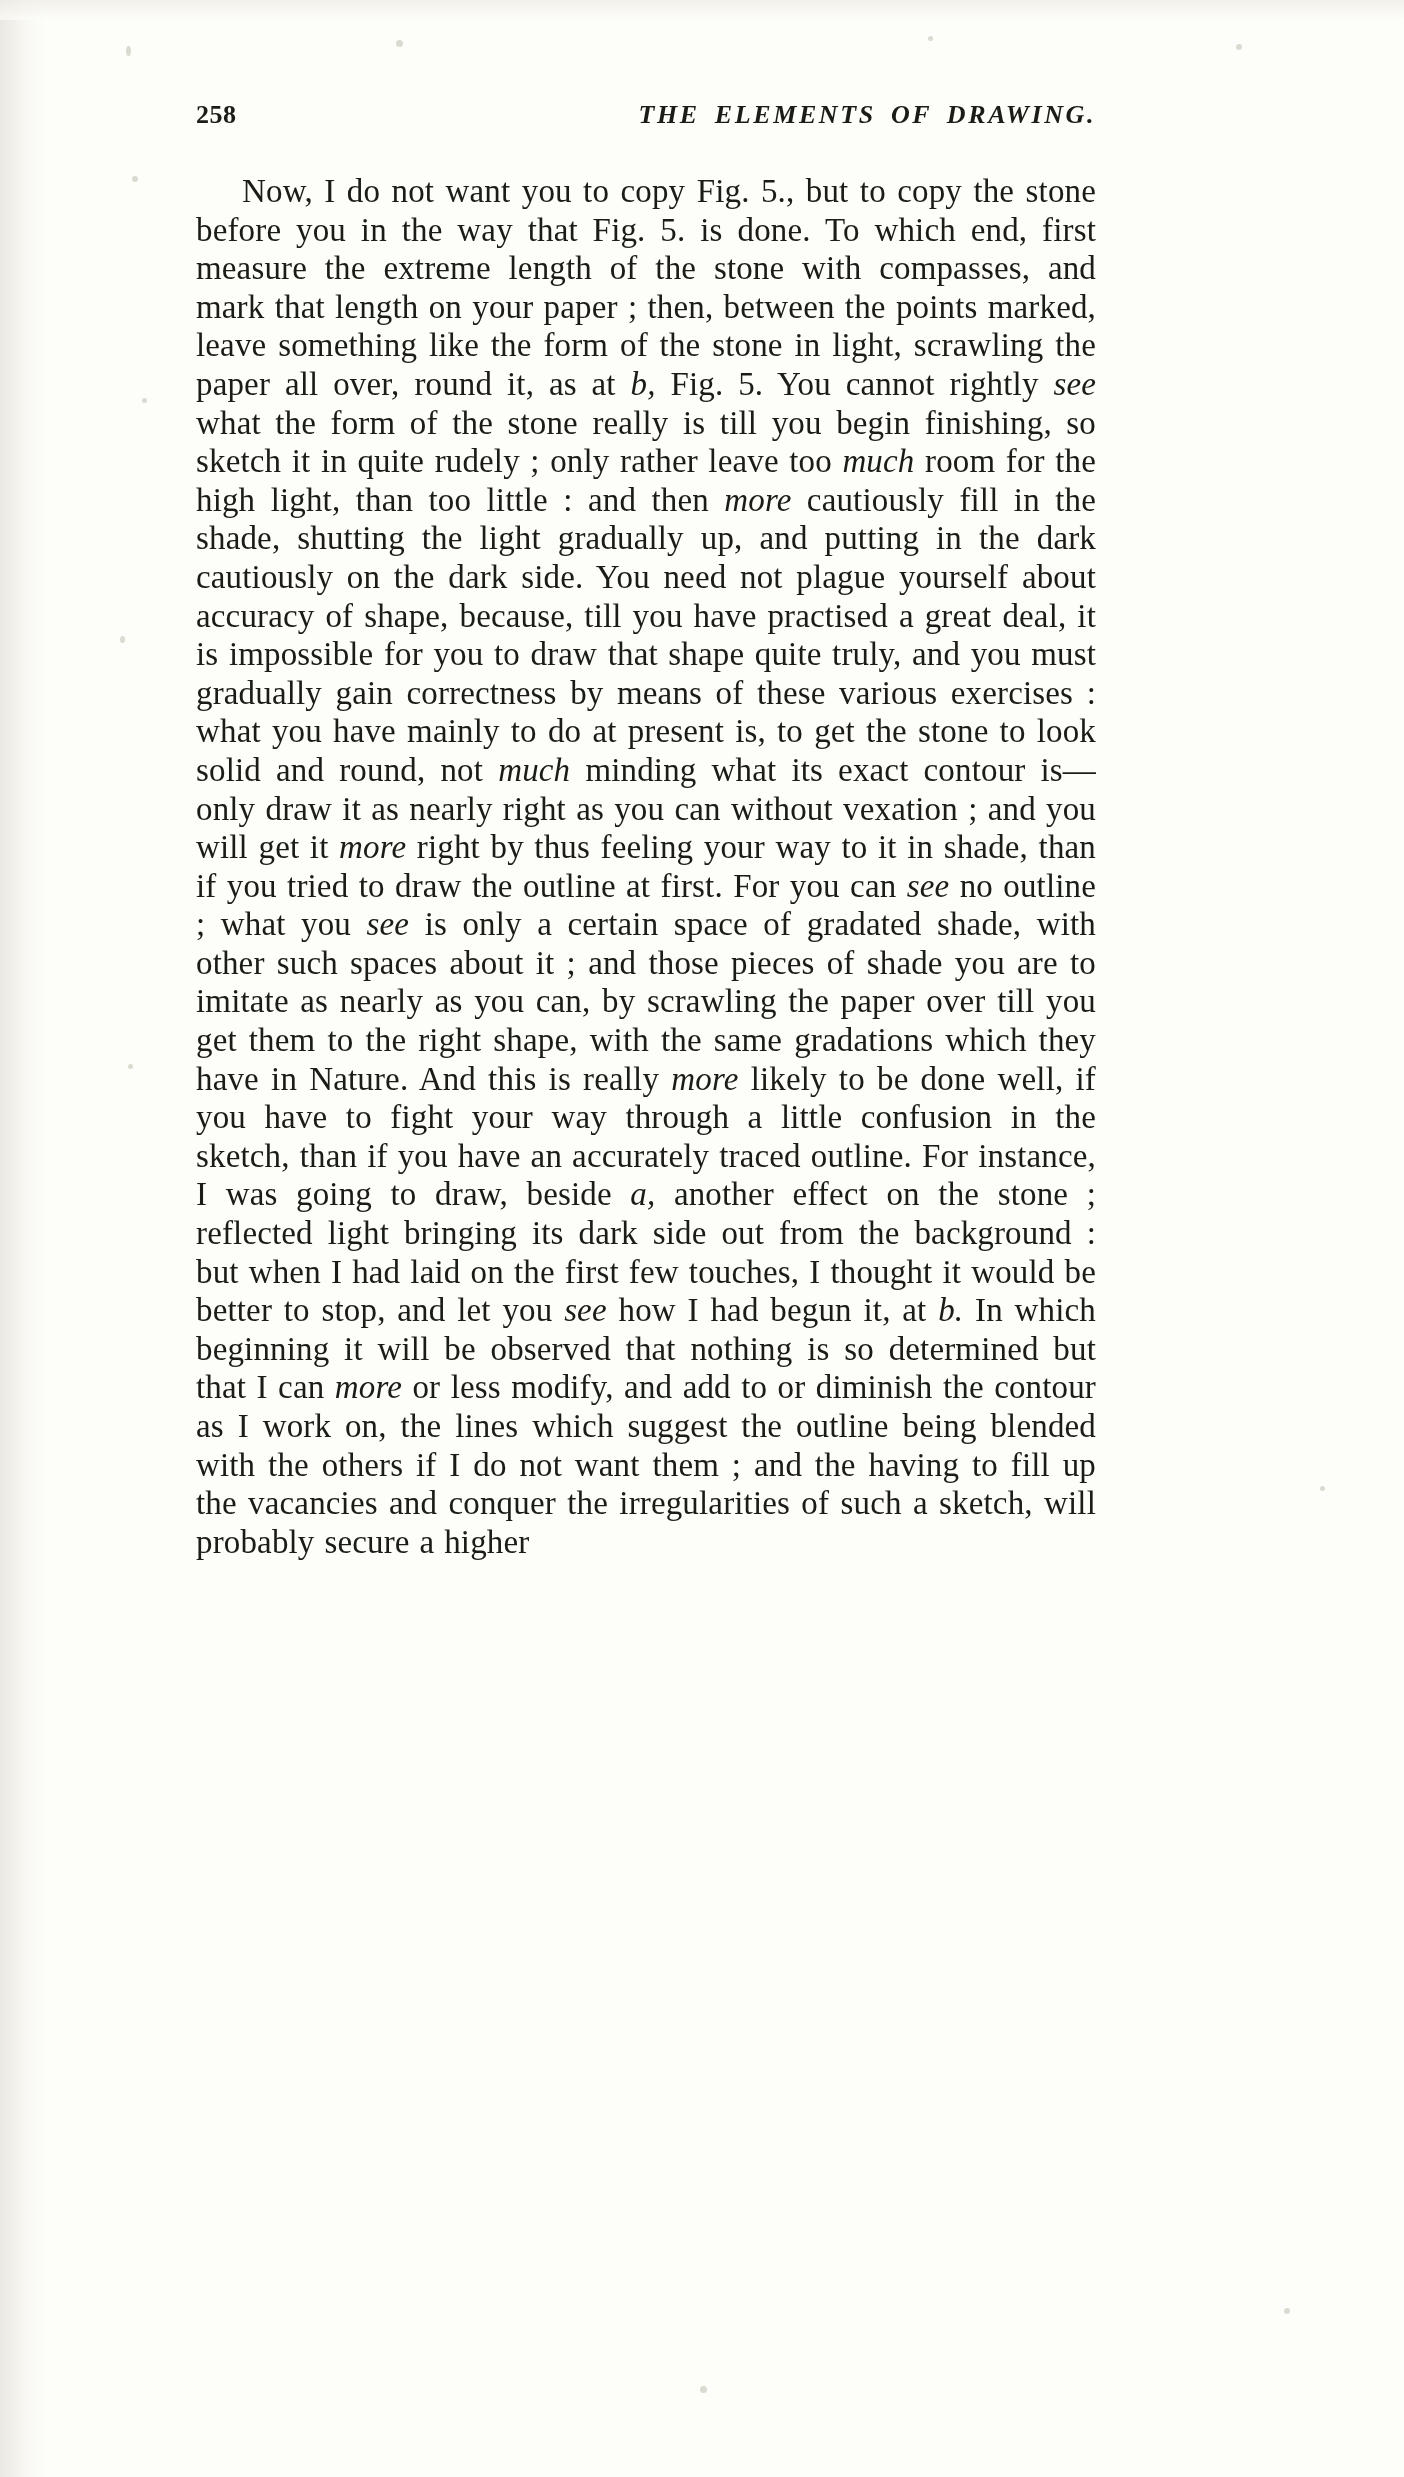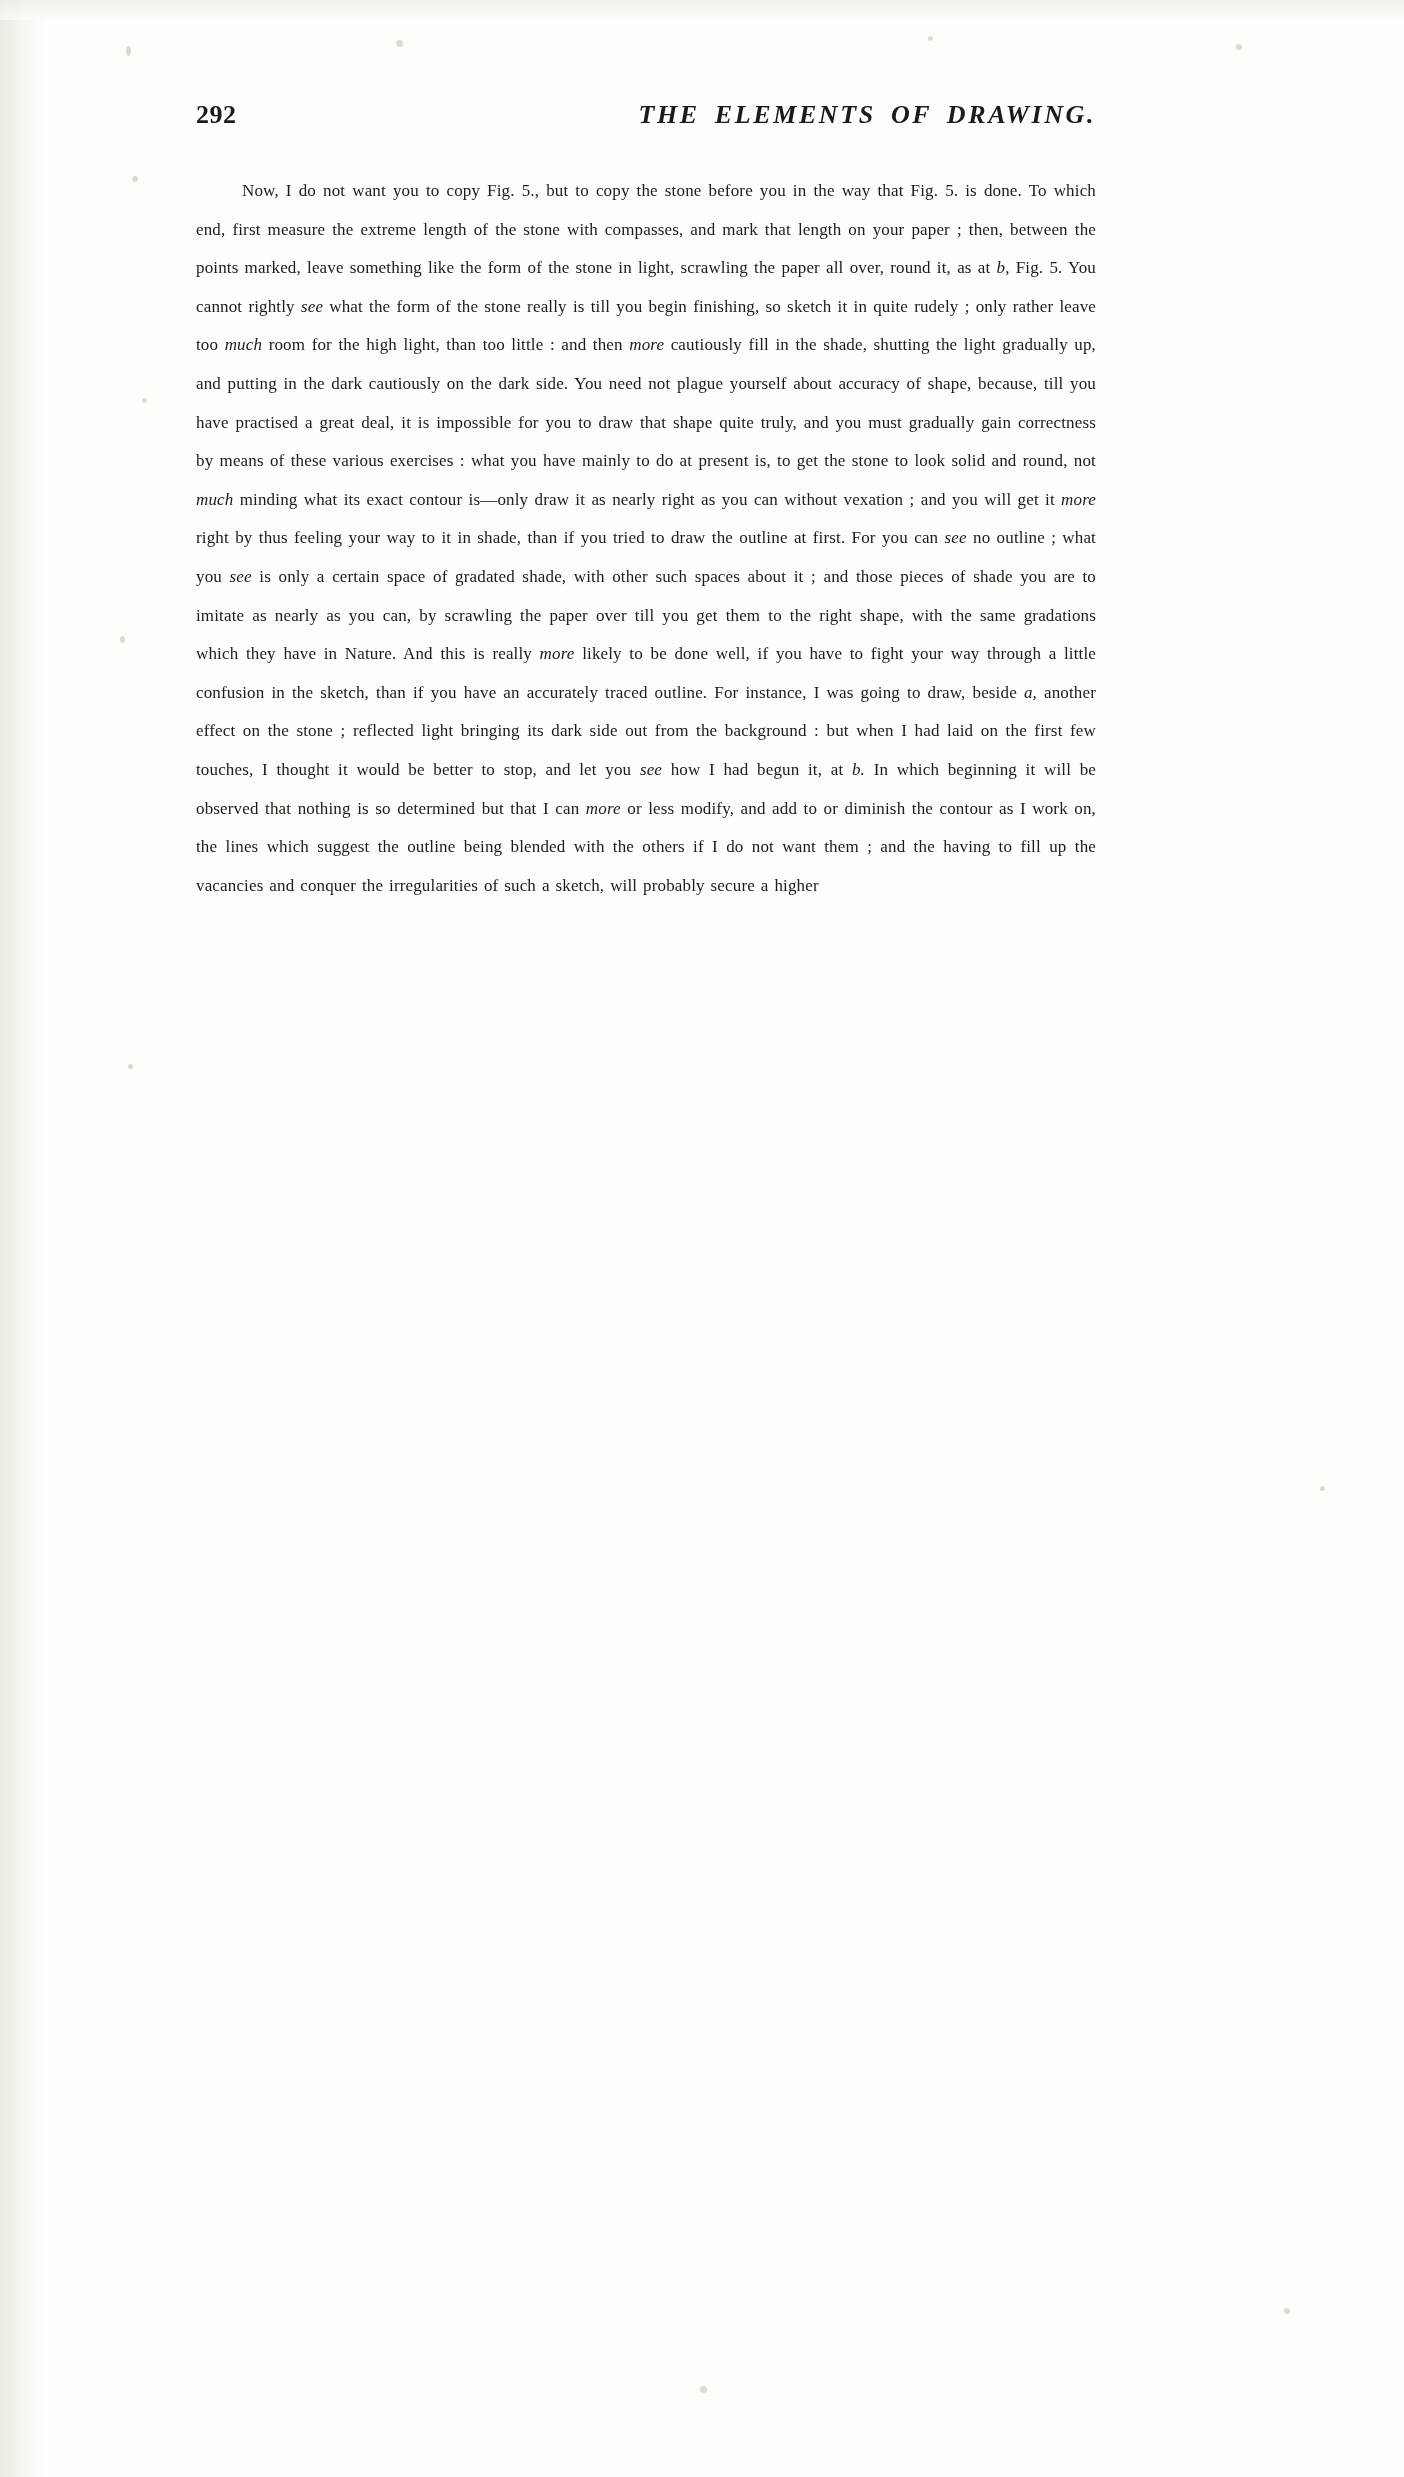--- a/index.html
+++ b/index.html
@@ -66,21 +66,21 @@
     font-style: italic;
     font-weight: 700;
     font-size: 26px;
     letter-spacing: 2.6px;
     word-spacing: 6px;
   }
 
   .body-text {
     margin-top: 26px;
     width: 900px;
-    font-size: 17px;
+    font-size: 33px;
     line-height: 38.6px;
     text-align: justify;
     word-spacing: 1.5px;
     letter-spacing: .15px;
   }
   .body-text .indent { display: inline-block; width: 46px; }
   .body-text em { font-style: italic; }
 
   
   .body-text { text-rendering: optimizeLegibility; }
@@ -102,20 +102,20 @@
     <div class="speck" style="left:120px; top:636px; width:5px; height:7px;"></div>
     <div class="speck" style="left:128px; top:1064px; width:5px; height:5px;"></div>
     <div class="speck" style="left:700px; top:2386px; width:7px; height:7px;"></div>
     <div class="speck" style="left:1284px; top:2308px; width:6px; height:6px;"></div>
     <div class="speck" style="left:1320px; top:1486px; width:5px; height:5px;"></div>
   </div>
 
   <div class="content">
 
     <div class="head-line">
-      <div class="folio">292</div>
+      <div class="folio">258</div>
       <div class="running-head">THE ELEMENTS OF DRAWING.</div>
     </div>
 
     <div class="body-text"><span class="indent"></span><span>Now, I do not want you to copy Fig. 5., but to copy the stone before you in the way that Fig. 5. is done. To which end, first measure the extreme length of the stone with compasses, and mark that length on your paper ; then, between the points marked, leave something like the form of the stone in light, scrawling the paper all over, round it, as at <em>b,</em> Fig. 5. You cannot rightly <em>see</em> what the form of the stone really is till you begin finishing, so sketch it in quite rudely ; only rather leave too <em>much</em> room for the high light, than too little : and then <em>more</em> cautiously fill in the shade, shutting the light gradually up, and putting in the dark cautiously on the dark side. You need not plague yourself about accuracy of shape, because, till you have practised a great deal, it is impossible for you to draw that shape quite truly, and you must gradually gain correctness by means of these various exercises : what you have mainly to do at present is, to get the stone to look solid and round, not <em>much</em> minding what its exact contour is—only draw it as nearly right as you can without vexation ; and you will get it <em>more</em> right by thus feeling your way to it in shade, than if you tried to draw the outline at first. For you can <em>see</em> no outline ; what you <em>see</em> is only a certain space of gradated shade, with other such spaces about it ; and those pieces of shade you are to imitate as nearly as you can, by scrawling the paper over till you get them to the right shape, with the same gradations which they have in Nature. And this is really <em>more</em> likely to be done well, if you have to fight your way through a little confusion in the sketch, than if you have an accurately traced outline. For instance, I was going to draw, beside <em>a,</em> another effect on the stone ; reflected light bringing its dark side out from the background : but when I had laid on the first few touches, I thought it would be better to stop, and let you <em>see</em> how I had begun it, at <em>b.</em> In which beginning it will be observed that nothing is so determined but that I can <em>more</em> or less modify, and add to or diminish the contour as I work on, the lines which suggest the outline being blended with the others if I do not want them ; and the having to fill up the vacancies and conquer the irregularities of such a sketch, will probably secure a higher</span></div>
 
   </div>
 </div>
 
 </body></html>

